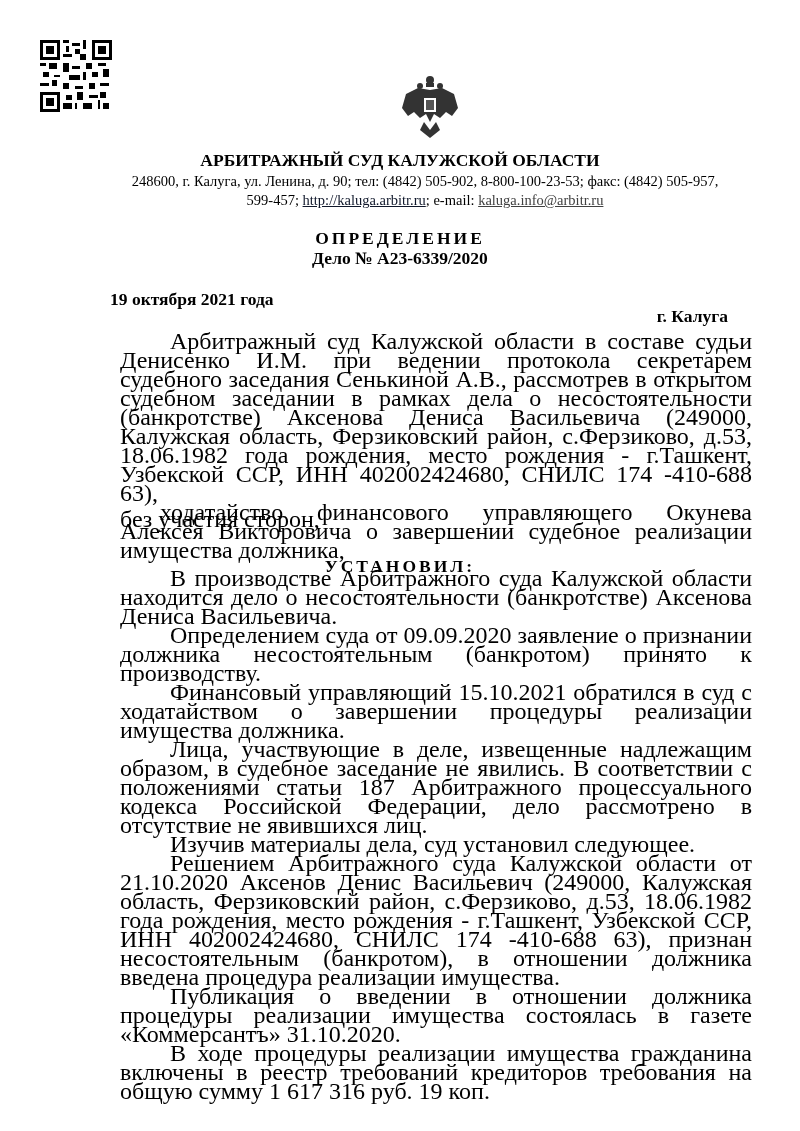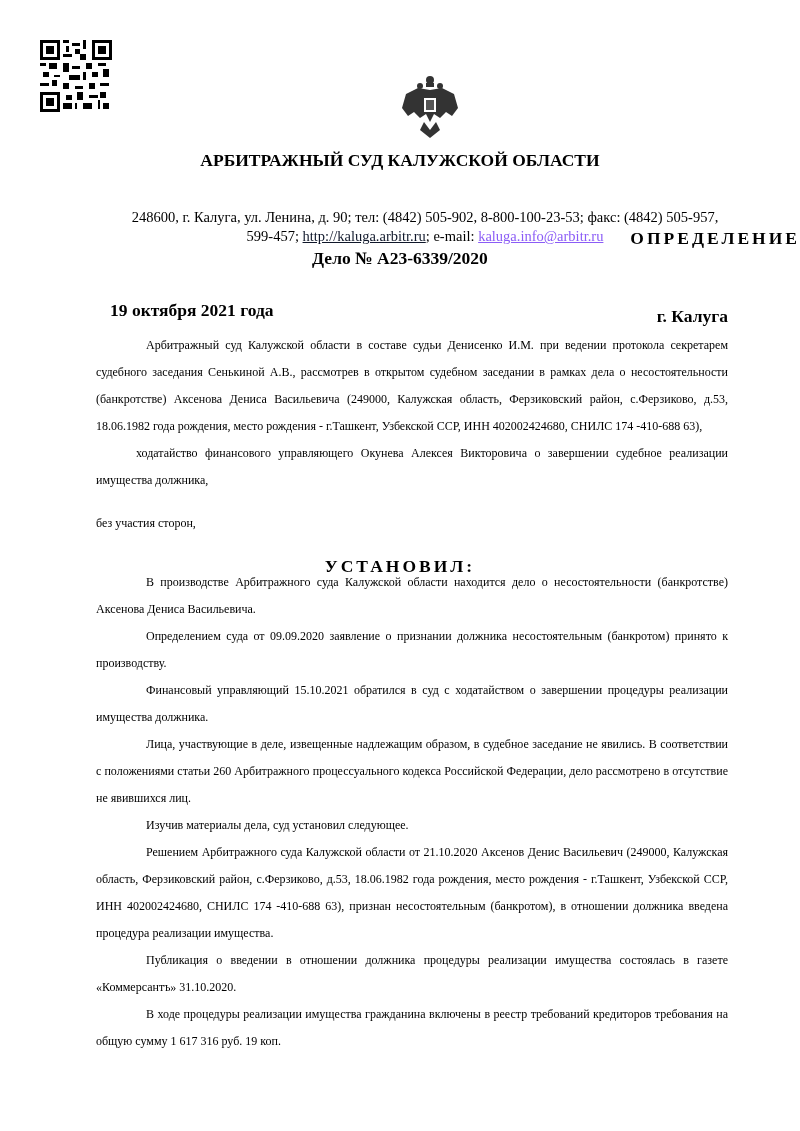--- a/index.html
+++ b/index.html
@@ -3,29 +3,29 @@
 <meta charset="utf-8">
 <style>
   html, body { margin:0; padding:0; background:#ffffff; }
   body { width:800px; height:1131px; position:relative; overflow:hidden;
          font-family:"Liberation Serif", serif; color:#000; }
   .qr { position:absolute; left:40px; top:40px; width:72px; height:72px; }
   .emblem { position:absolute; left:400px; top:74px; width:60px; height:68px; }
   .court-name { position:absolute; left:0; width:800px; top:150px; text-align:center;
     font-weight:bold; font-size:17.5px; }
   .court-addr { position:absolute; left:110px; width:630px; top:172px; text-align:center;
-    font-size:14.5px; line-height:19px;margin-top:36px; }
+    font-size:14.5px; line-height:19px; }
   .court-addr a { color:#0000ee; text-decoration:underline; }
-  .doc-type { position:absolute; left:0; width:800px; top:228px; text-align:right;
+  .doc-type { position:absolute; left:0; width:800px; top:228px; text-align:center;
     font-weight:bold; font-size:17.5px; letter-spacing:3px; }
   .case-no { position:absolute; left:0; width:800px; top:248px; text-align:center;
     font-weight:bold; font-size:17.5px; }
-  .date { position:absolute; left:110px; top:300px; font-weight:bold; font-size:17.5px; }
+  .date { position:absolute; left:110px; top:289px; font-weight:bold; font-size:17.5px; }
   .city { position:absolute; right:72px; top:306px; font-weight:bold; font-size:17.5px; }
-  .body { position:absolute; left:96px; width:632px; font-size:12px; line-height:27px;
+  .body { position:absolute; left:120px; width:632px; font-size:24px; line-height:19px;
     text-align:justify; }
   .body p { margin:0; text-indent:50px; }
   .body p.noindent { text-indent:0; }
   .body p.indent-small { text-indent:40px; }
   .intro { top:332px; }
   .parties { top:510px; }
   .heading { position:absolute; left:0; width:800px; top:556px; text-align:center;
     font-weight:bold; font-size:17.5px; letter-spacing:3px; }
   .facts { top:569px; }
 </style>
@@ -90,21 +90,21 @@
     <path d="M30 16 L18 14 L6 20 L2 34 L8 42 L14 38 L20 44 L26 40 L30 48 L34 40 L40 44 L46 38 L52 42 L58 34 L54 20 L42 14 Z"></path>
     <path d="M24 48 L30 56 L36 48 L40 56 L30 64 L20 56 Z"></path>
   </g>
   <rect x="24" y="24" width="12" height="14" fill="#fff"></rect>
   <rect x="26" y="26" width="8" height="10" fill="#555"></rect>
 </svg>
 
 <div class="court-name">АРБИТРАЖНЫЙ СУД КАЛУЖСКОЙ ОБЛАСТИ</div>
 <div class="court-addr">
   <div>248600, г. Калуга, ул. Ленина, д. 90; тел: (4842) 505-902, 8-800-100-23-53; факс: (4842) 505-957,</div>
-  <div><span>599-457; </span><a style="color: #0f172a;">http://kaluga.arbitr.ru</a><span>; e-mail: </span><a style="color: #8b5cf6; text-decoration: underline;">kaluga.info@arbitr.ru</a></div>
+  <div><span>599-457; </span><a style="color: #0f172a;">http://kaluga.arbitr.ru</a><span>; e-mail: </span><a style="color: #404040; text-decoration: underline;">kaluga.info@arbitr.ru</a></div>
 </div>
 
 <div class="doc-type">ОПРЕДЕЛЕНИЕ</div>
 <div class="case-no">Дело № А23-6339/2020</div>
 <div class="date">19 октября 2021 года</div>
 <div class="city">г. Калуга</div>
 
 <div class="body intro">
   <p>Арбитражный суд Калужской области в составе судьи Денисенко И.М. при ведении протокола секретарем судебного заседания Сенькиной А.В., рассмотрев в открытом судебном заседании в рамках дела о несостоятельности (банкротстве) Аксенова Дениса Васильевича (249000, Калужская область, Ферзиковский район, с.Ферзиково, д.53, 18.06.1982 года рождения, место рождения - г.Ташкент, Узбекской ССР, ИНН 402002424680, СНИЛС 174 -410-688 63),</p>
   <p class="indent-small">ходатайство финансового управляющего Окунева Алексея Викторовича о завершении судебное реализации имущества должника,</p>
@@ -113,18 +113,18 @@
 <div class="body parties">
   <p class="noindent">без участия сторон,</p>
 </div>
 
 <div class="heading">УСТАНОВИЛ:</div>
 
 <div class="body facts">
   <p>В производстве Арбитражного суда Калужской области находится дело о несостоятельности (банкротстве) Аксенова Дениса Васильевича.</p>
   <p>Определением суда от 09.09.2020 заявление о признании должника несостоятельным (банкротом) принято к производству.</p>
   <p>Финансовый управляющий 15.10.2021 обратился в суд с ходатайством о завершении процедуры реализации имущества должника.</p>
-  <p>Лица, участвующие в деле, извещенные надлежащим образом, в судебное заседание не явились. В соответствии с положениями статьи 260 Арбитражного процессуального кодекса Российской Федерации, дело рассмотрено в отсутствие не явившихся лиц.</p>
+  <p>Лица, участвующие в деле, извещенные надлежащим образом, в судебное заседание не явились. В соответствии с положениями статьи 187 Арбитражного процессуального кодекса Российской Федерации, дело рассмотрено в отсутствие не явившихся лиц.</p>
   <p>Изучив материалы дела, суд установил следующее.</p>
   <p>Решением Арбитражного суда Калужской области от 21.10.2020 Аксенов Денис Васильевич (249000, Калужская область, Ферзиковский район, с.Ферзиково, д.53, 18.06.1982 года рождения, место рождения - г.Ташкент, Узбекской ССР, ИНН 402002424680, СНИЛС 174 -410-688 63), признан несостоятельным (банкротом), в отношении должника введена процедура реализации имущества.</p>
   <p>Публикация о введении в отношении должника процедуры реализации имущества состоялась в газете «Коммерсантъ» 31.10.2020.</p>
   <p>В ходе процедуры реализации имущества гражданина включены в реестр требований кредиторов требования на общую сумму 1 617 316 руб. 19 коп.</p>
 </div>
 
 </body></html>

